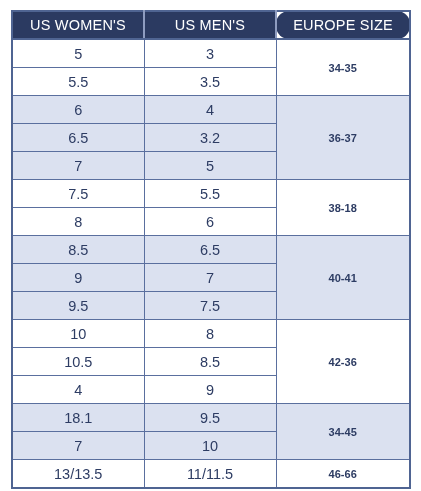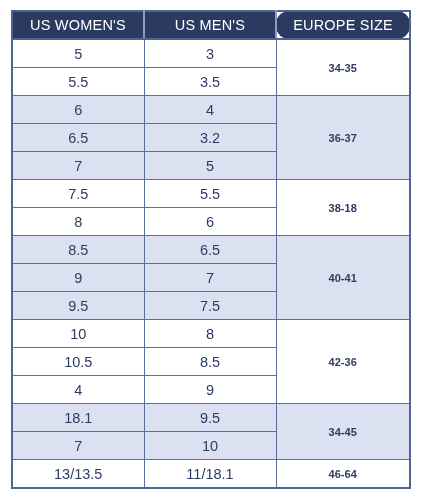--- a/index.html
+++ b/index.html
@@ -153,18 +153,18 @@
           <td>18.1</td>
           <td>9.5</td>
           <td class="eu" rowspan="2">34-45</td>
         </tr>
         <tr class="band">
           <td>7</td>
           <td>10</td>
         </tr>
         <tr>
           <td class="no-bottom-border">13/13.5</td>
-          <td class="no-bottom-border">11/18.1</td>
-          <td class="eu no-bottom-border" rowspan="1">46-64</td>
+          <td class="no-bottom-border">11/11.5</td>
+          <td class="eu no-bottom-border" rowspan="1">46-66</td>
         </tr>
       </tbody>
   </table>
 </div>
 
 </body></html>

